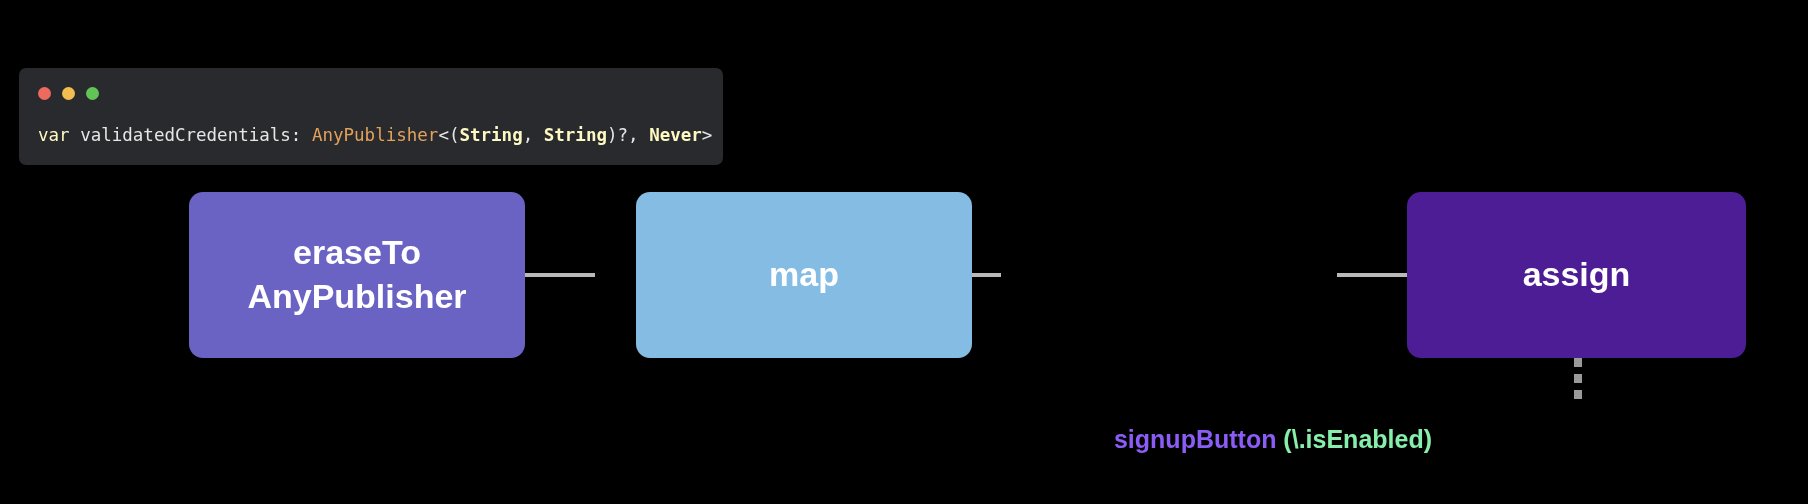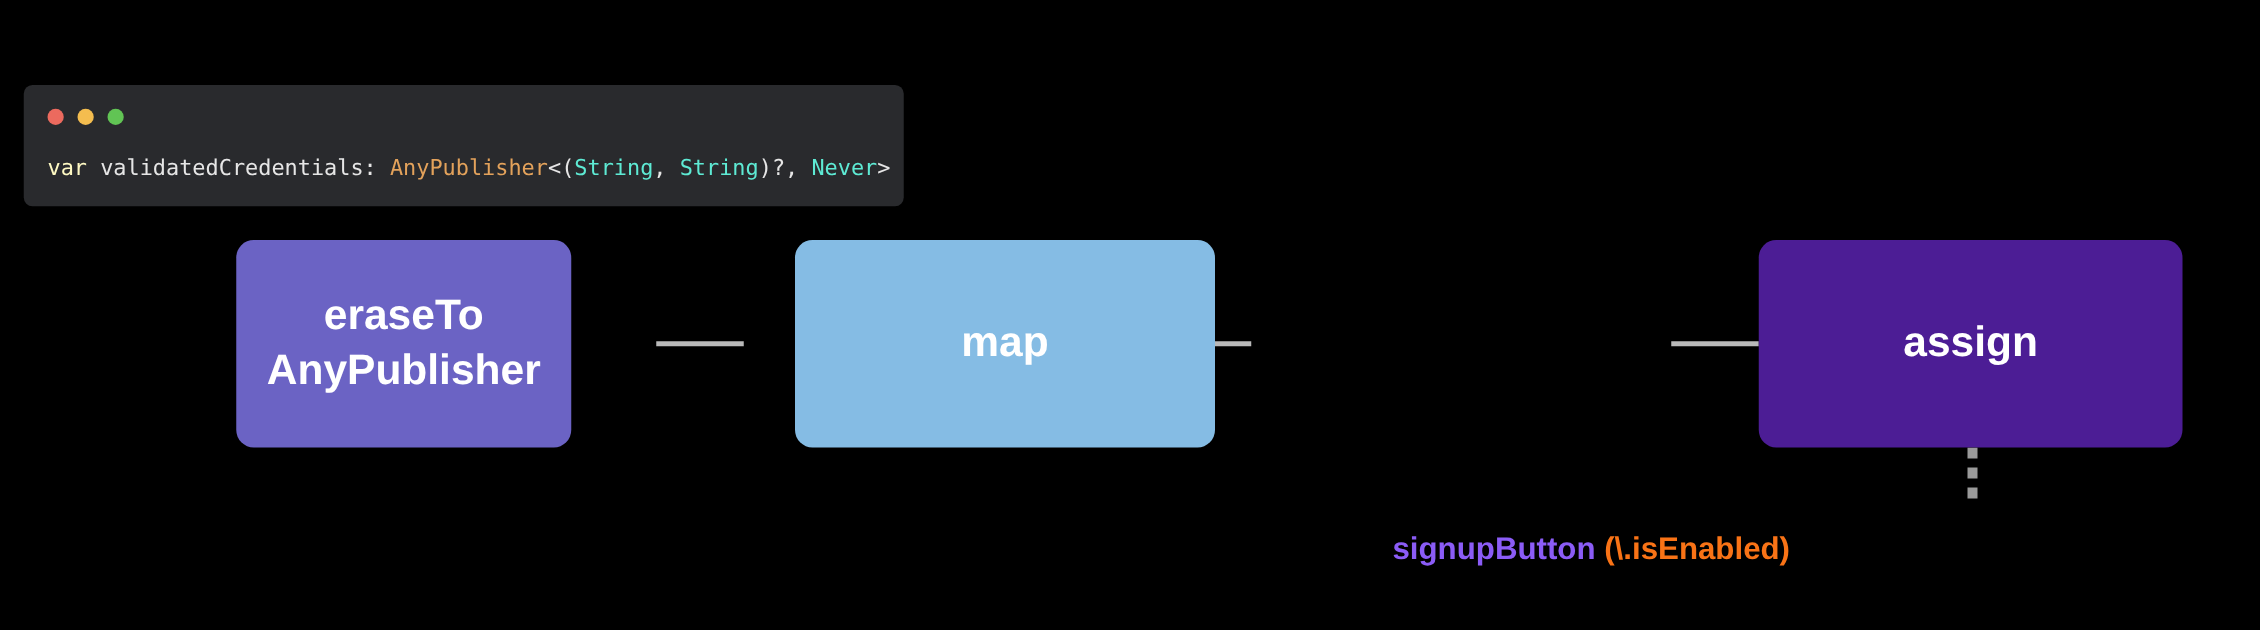--- a/index.html
+++ b/index.html
@@ -49,21 +49,21 @@
     top: 56px;
     font-family: "DejaVu Sans Mono", monospace;
     font-size: 17.5px;
     line-height: 22px;
     white-space: pre;
     letter-spacing: 0px;
   }
   .tok-kw    { color: #fef9c3; }
   .tok-plain { color: #e6e6e6; margin-top: 40px; }
   .tok-type  { color: #e3a25b; }
-  .tok-gen   { color: #5eead4; }
+  .tok-gen   { color: #fef9c3; font-weight: bold; }
 
   
   #pipeline {
     position: absolute;
     left: 0;
     top: 192px;
     width: 1808px;
     height: 166px;
   }
   .node {
@@ -75,21 +75,21 @@
     align-items: center;
     justify-content: center;
     text-align: center;
     color: #ffffff;
     font-weight: bold;
     font-size: 34px;
     line-height: 1.28;
     box-sizing: border-box;
     padding: 0 10px;
   }
-  #node-eraseto { left: 189px;  width: 268px; background: #6b63c4; }
+  #node-eraseto { left: 189px;  width: 336px; background: #6b63c4; }
   #node-map     { left: 595px;  width: 336px; background: #85bce4; margin-left: 41px; }
   #node-receive { left: 1001px; width: 336px; background: #85bce4; }
   #node-assign  { left: 1407px; width: 339px; background: #4c1d95; }
 
   .connector {
     position: absolute;
     top: 81px;
     height: 4px;
     background: #b9b9b9;
   }
@@ -120,21 +120,21 @@
     text-align: center;
     font-size: 25px;
     font-weight: bold;
     white-space: nowrap;
   }
   #keypath-label .inner {
     position: relative;
     left: 369px;
   }
   .kp-name { color: #8b5cf6; }
-  .kp-path { color: #f97316; }
+  .kp-path { color: #86efac; }
 </style>
 </head>
 <body>
 
 <div id="code-window">
 
   <div id="traffic-lights">
     <span class="dot red"></span>
     <span class="dot yellow"></span>
     <span class="dot green"></span>

